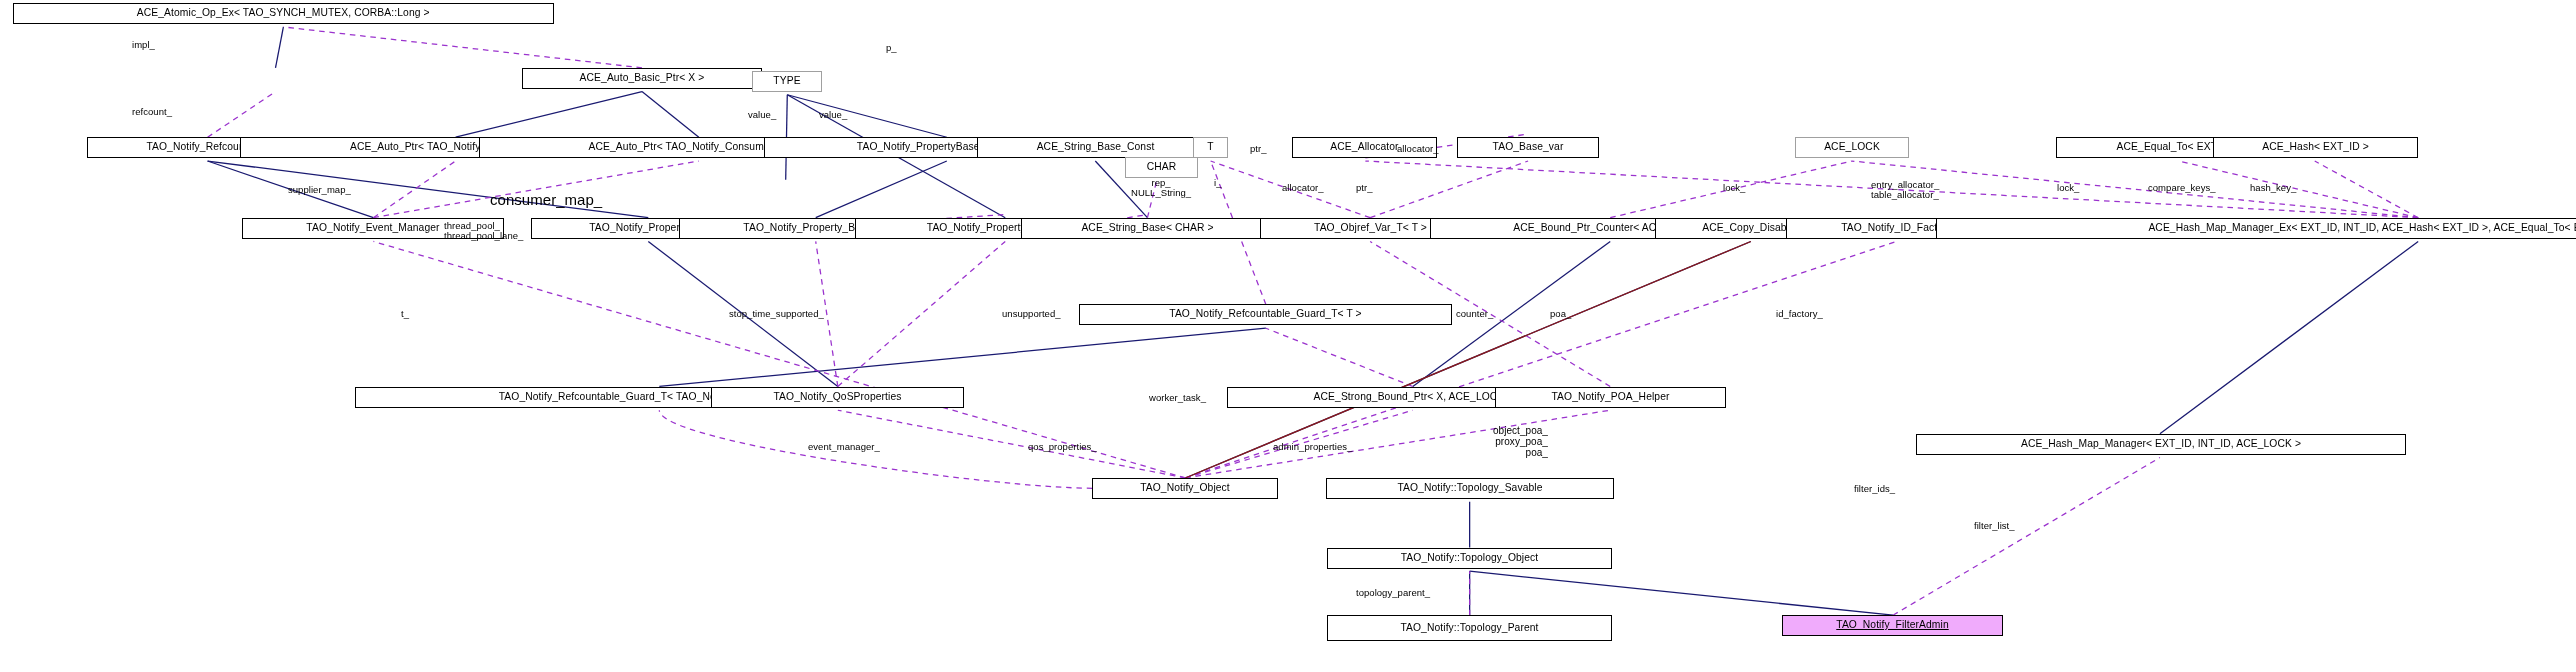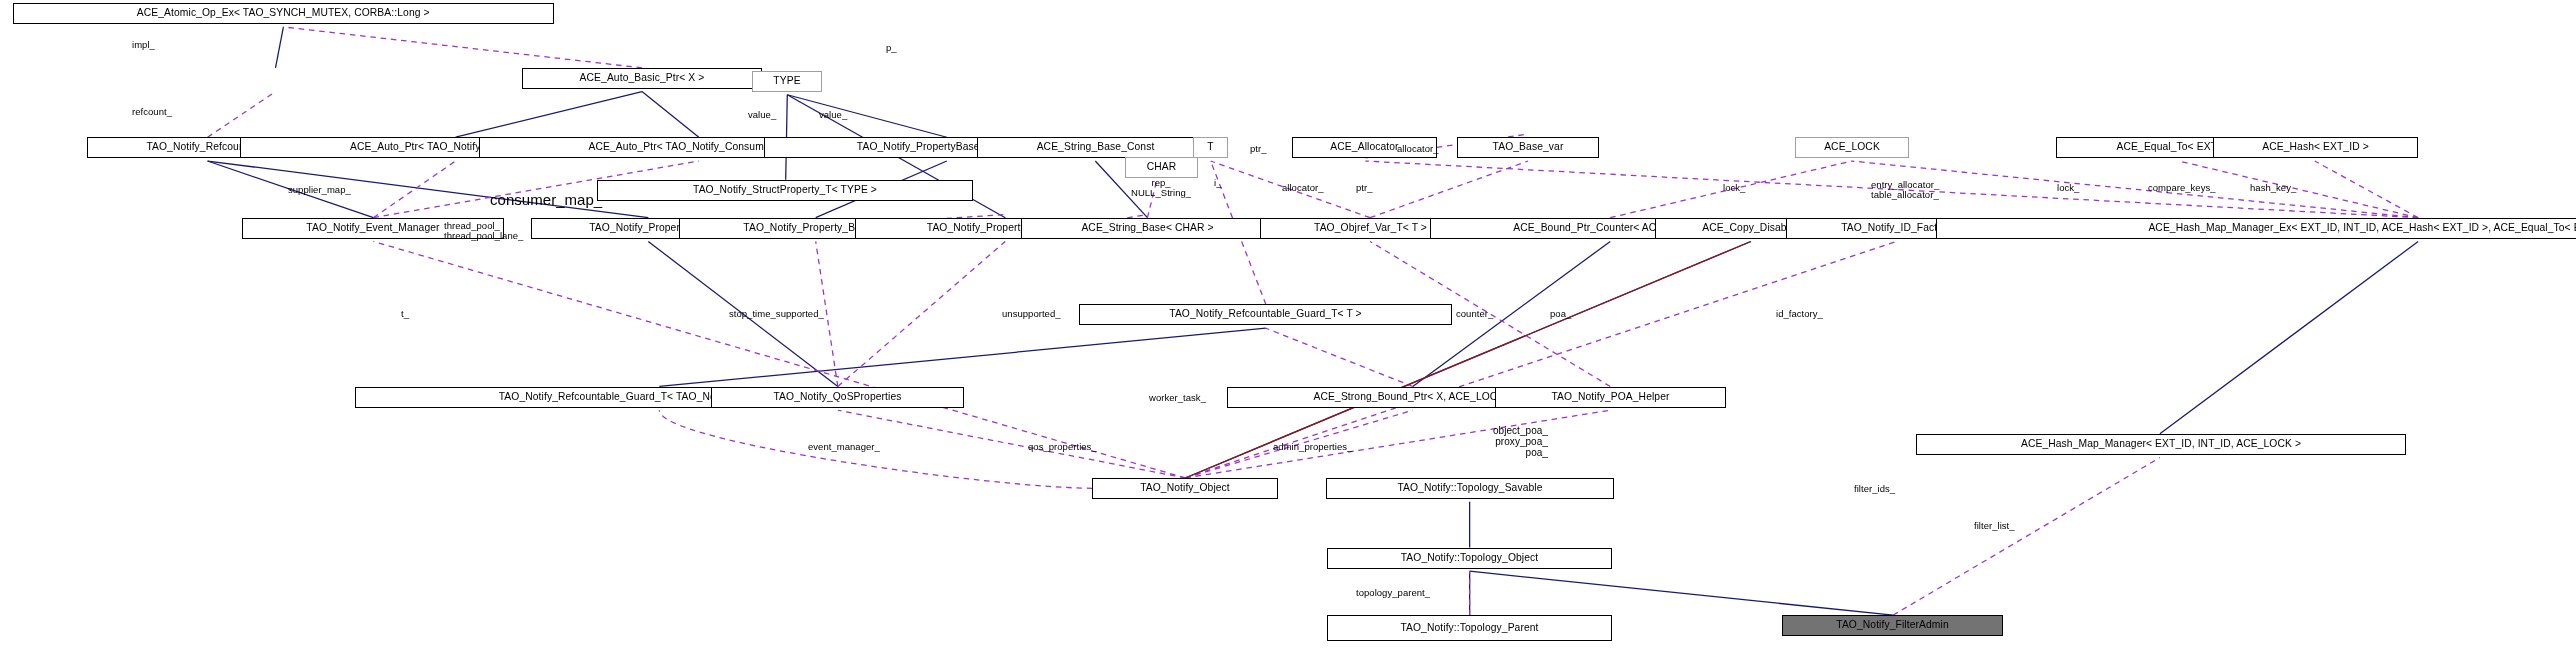--- a/index.html
+++ b/index.html
@@ -16,21 +16,21 @@
     line-height:1;
     white-space:nowrap;
     display:flex;
     align-items:center;
     justify-content:center;
     padding:0 4px;
     height:15px;
     letter-spacing:0.1px;
   }
   .node.tmpl{border:0.8px solid #a0a0a0;}
-  .node.current{background:#737373;border:0.8px solid #000000;}
+  .node.current{background:#f0abfc;border:0.8px solid #000000;text-decoration:underline;}
   .elabel{
     position:absolute;
     font-size:8.3px;
     color:#000000;
     white-space:pre;
     line-height:1.08;
     text-align:center;
     letter-spacing:0.04px;
   }
   .elabel.left{text-align:left;}
@@ -98,21 +98,20 @@
     <div class="node tmpl" style="left: 752px; top: 71px; width: 70px; height: 20.6px; font-size: 10.3px;">TYPE</div>
     <div class="node" style="left: 764px; top: 137px; width: 366px; height: 20.6px; font-size: 10.3px;">TAO_Notify_PropertyBase_T&lt; TYPE &gt;</div>
     <div class="node" style="left: 977px; top: 137px; width: 237px; height: 20.6px; font-size: 10.3px;">ACE_String_Base_Const</div>
     <div class="node tmpl" style="left: 1125px; top: 137px; width: 73px; height: 20.6px; font-size: 10.3px; margin-top: 20px;">CHAR</div>
     <div class="node tmpl" style="left: 1193px; top: 137px; width: 35px; height: 20.6px; font-size: 10.3px;">T</div>
     <div class="node" style="left: 1292px; top: 137px; width: 145px; height: 20.6px; font-size: 10.3px;">ACE_Allocator</div>
     <div class="node" style="left: 1457px; top: 137px; width: 142px; height: 20.6px; font-size: 10.3px;">TAO_Base_var</div>
     <div class="node tmpl" style="left: 1795px; top: 137px; width: 114px; height: 20.6px; font-size: 10.3px;">ACE_LOCK</div>
     <div class="node" style="left: 2056px; top: 137px; width: 247px; height: 20.6px; font-size: 10.3px;">ACE_Equal_To&lt; EXT_ID &gt;</div>
     <div class="node" style="left: 2213px; top: 137px; width: 205px; height: 20.6px; font-size: 10.3px;">ACE_Hash&lt; EXT_ID &gt;</div>
-    <div class="node" style="left: 597px; top: 180px; width: 376px; height: 20.6px; font-size: 10.3px;">TAO_Notify_StructProperty_T&lt; TYPE &gt;</div>
     <div class="node" style="left: 242px; top: 218px; width: 262px; height: 20.6px; font-size: 10.3px;">TAO_Notify_Event_Manager</div>
     <div class="node" style="left: 531px; top: 218px; width: 234px; height: 20.6px; font-size: 10.3px;">TAO_Notify_PropertySeq</div>
     <div class="node" style="left: 679px; top: 218px; width: 272px; height: 20.6px; font-size: 10.3px;">TAO_Notify_Property_Boolean</div>
     <div class="node" style="left: 855px; top: 218px; width: 300px; height: 20.6px; font-size: 10.3px;">TAO_Notify_Property_T&lt; TYPE &gt;</div>
     <div class="node" style="left: 1079px; top: 304px; width: 373px; height: 20.6px; font-size: 10.3px;">TAO_Notify_Refcountable_Guard_T&lt; T &gt;</div>
     <div class="node" style="left: 1021px; top: 218px; width: 253px; height: 20.6px; font-size: 10.3px;">ACE_String_Base&lt; CHAR &gt;</div>
     <div class="node" style="left: 1260px; top: 218px; width: 221px; height: 20.6px; font-size: 10.3px;">TAO_Objref_Var_T&lt; T &gt;</div>
     <div class="node" style="left: 1430px; top: 218px; width: 360px; height: 20.6px; font-size: 10.3px;">ACE_Bound_Ptr_Counter&lt; ACE_LOCK &gt;</div>
     <div class="node" style="left: 1655px; top: 218px; width: 193px; height: 20.6px; font-size: 10.3px;">ACE_Copy_Disabled</div>
     <div class="node" style="left: 1786px; top: 218px; width: 221px; height: 20.6px; font-size: 10.3px;">TAO_Notify_ID_Factory</div>

